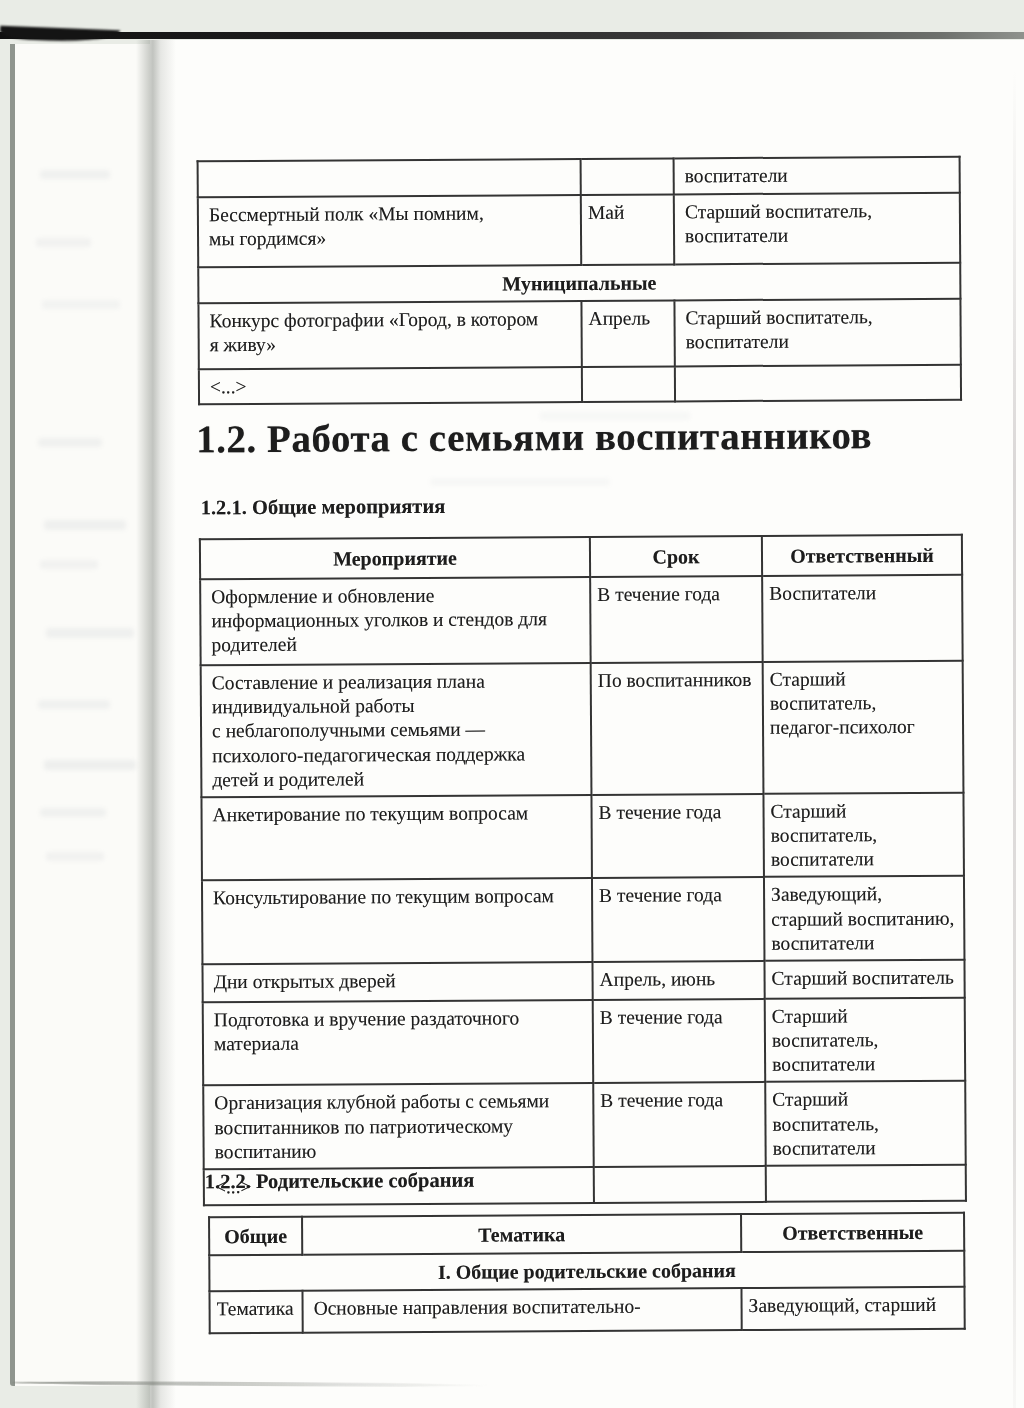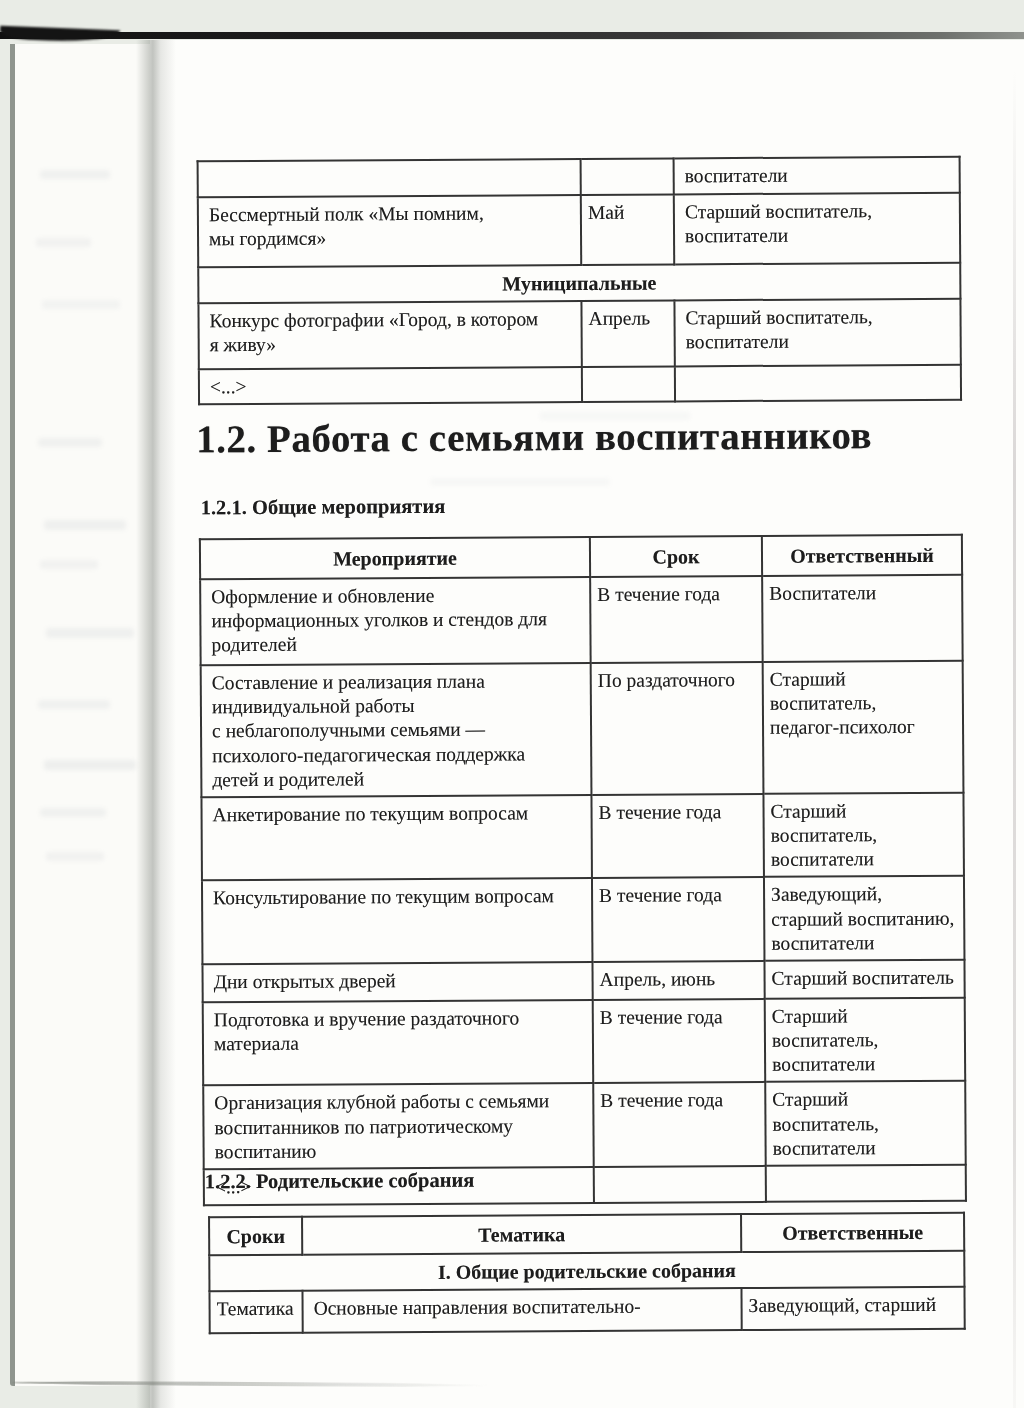--- a/index.html
+++ b/index.html
@@ -175,21 +175,21 @@
 родителей</td>
         <td class="tight">В течение года</td>
         <td class="tight">Воспитатели</td>
       </tr>
       <tr style="height:122px">
         <td>Составление и реализация плана
 индивидуальной работы
 с неблагополучными семьями —
 психолого-педагогическая поддержка
 детей и родителей</td>
-        <td class="tight">По раздаточного</td>
+        <td class="tight">По воспитанников</td>
         <td class="tight">Старший воспитатель,
 педагог-психолог</td>
       </tr>
       <tr style="height:56px">
         <td>Анкетирование по текущим вопросам</td>
         <td class="tight">В течение года</td>
         <td class="tight">Старший воспитатель,
 воспитатели</td>
       </tr>
       <tr style="height:78px">
@@ -230,21 +230,21 @@
     <div class="h-sub h-sub2">1.2.2. Родительские собрания</div>
 
     <table class="doc-table t3">
       <colgroup>
           <col style="width:93px">
           <col style="width:439px">
           <col style="width:223px">
         </colgroup>
       <tbody>
           <tr style="height:38px">
-        <th>Сроки</th>
+        <th>Общие</th>
         <th>Тематика</th>
         <th>Ответственные</th>
       </tr>
       <tr style="height:36px">
         <td class="section-cell" colspan="3">I. Общие родительские собрания</td>
       </tr>
       <tr style="height:42px">
         <td class="tight">Тематика</td>
         <td>Основные направления воспитательно-</td>
         <td class="tight">Заведующий, старший</td>

